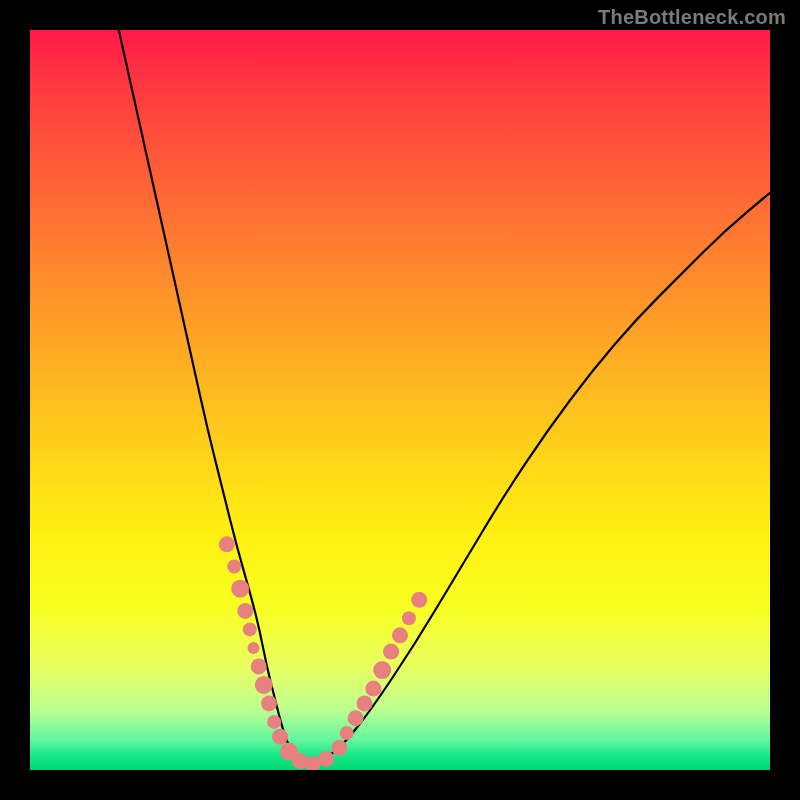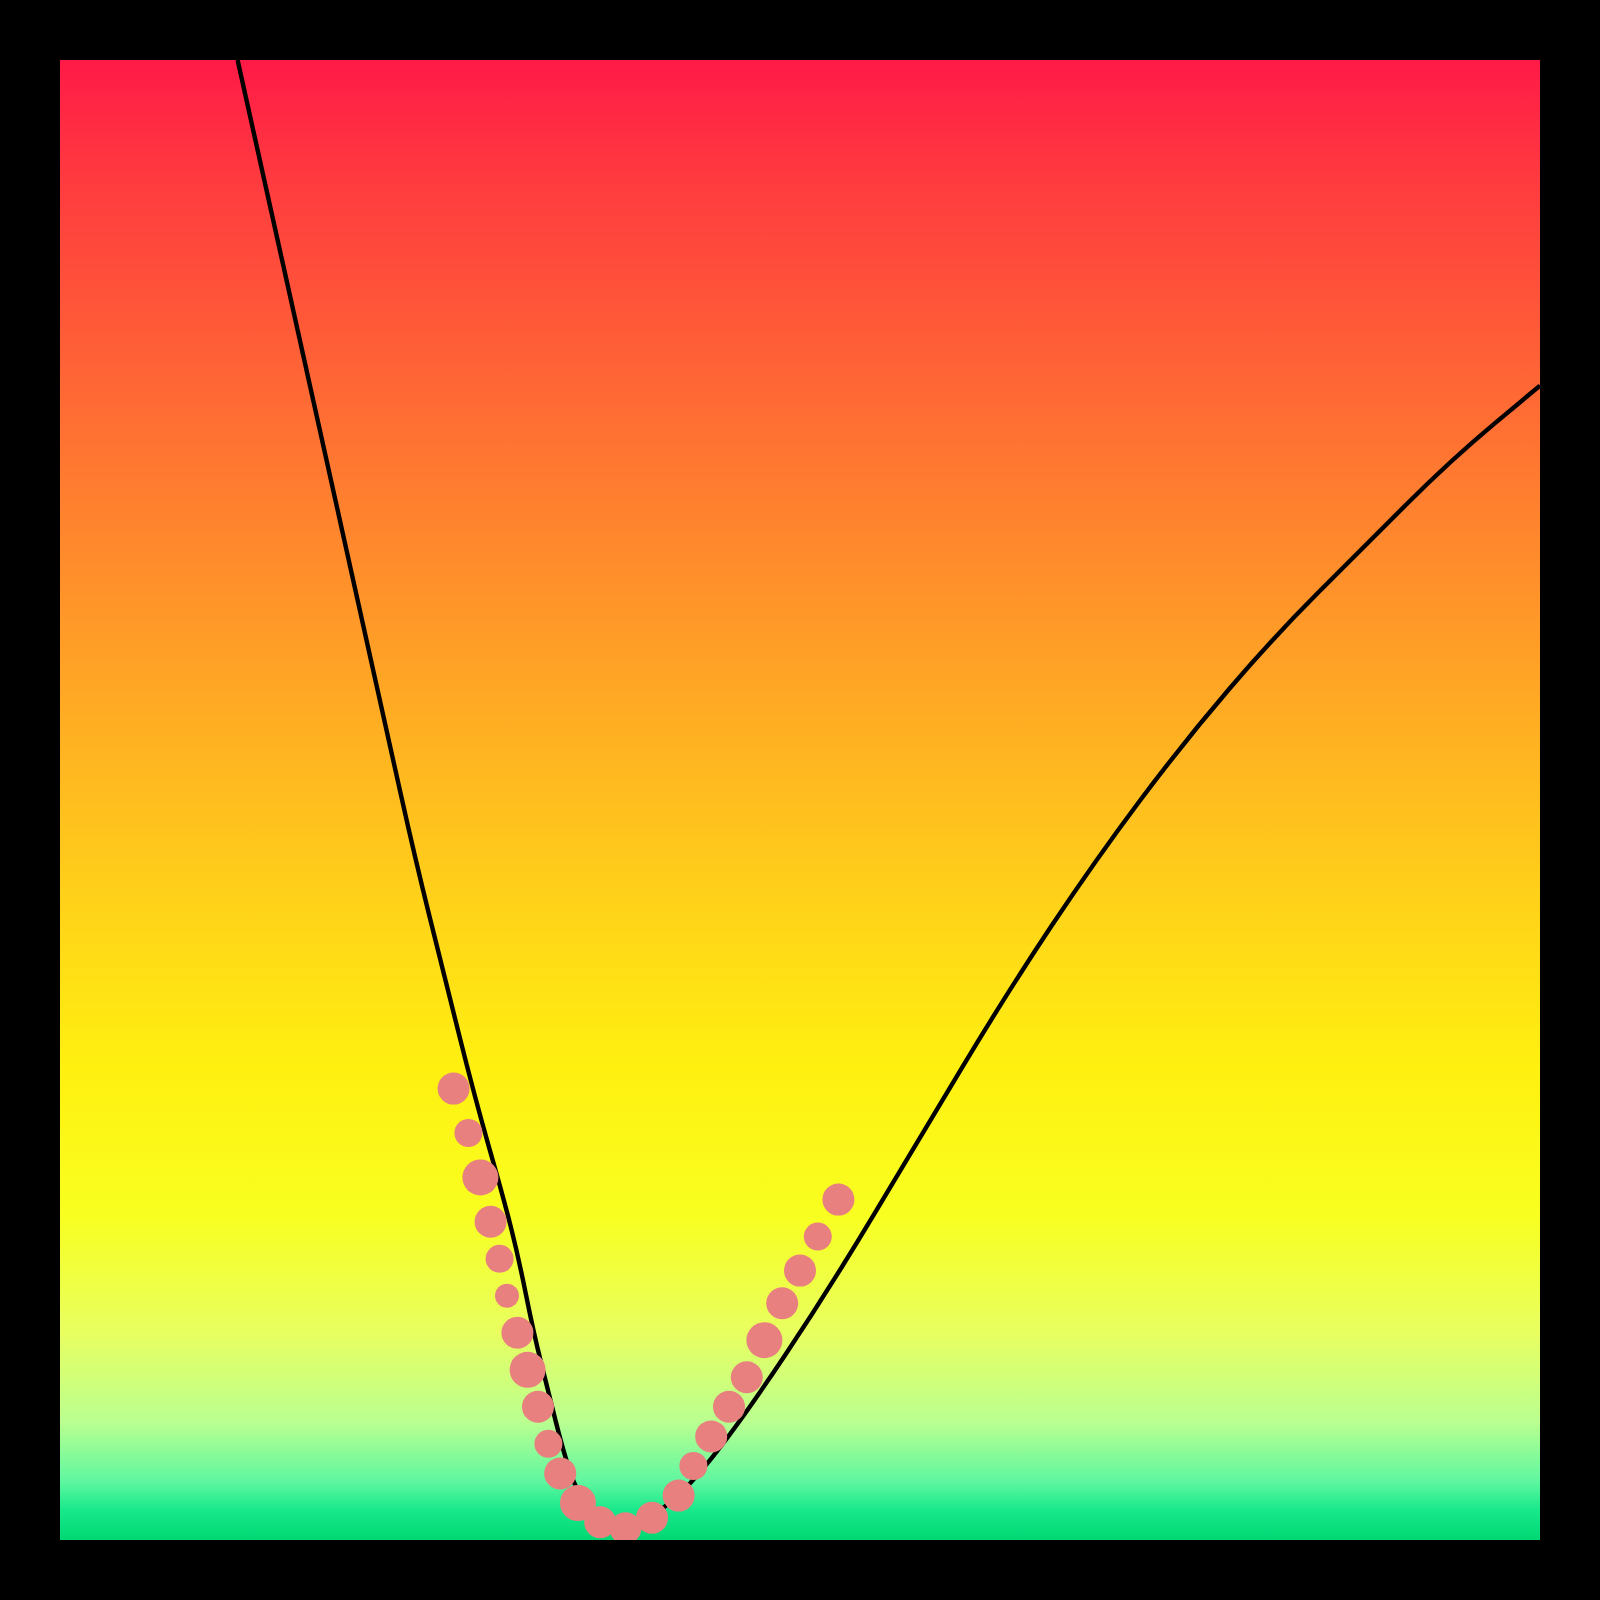--- a/index.html
+++ b/index.html
@@ -57,20 +57,21 @@
     top: 0;
     left: 0;
     width: 740px;
     height: 740px;
   }
 </style>
 </head>
 <body>
 
 <div class="frame">
+  <div class="watermark">TheBottleneck.com</div>
   <div class="plot-area">
     <svg class="curve" viewBox="0 0 740 740">
       <path id="curve-path" d="M 88.8 0.0 Q 103.6 66.6 111.0 99.9 Q 118.4 133.2 125.8 166.5 Q 133.2 199.8 140.6 233.1 Q 148.0 266.4 155.4 299.7 Q 162.8 333.0 170.2 366.3 Q 177.6 399.6 185.0 429.2 Q 192.4 458.8 199.8 488.4 Q 207.2 518.0 214.6 543.9 Q 222.0 569.8 225.7 584.6 Q 229.4 599.4 233.1 617.9 Q 236.8 636.4 240.5 651.2 Q 244.2 666.0 247.9 680.8 Q 251.6 695.6 255.3 706.7 Q 259.0 717.8 266.4 725.2 Q 273.8 732.6 281.2 732.6 Q 288.6 732.6 299.7 725.2 Q 310.8 717.8 325.6 699.3 Q 340.4 680.8 362.6 647.5 Q 384.8 614.2 407.0 577.2 Q 429.2 540.2 451.4 503.2 Q 473.6 466.2 495.8 432.9 Q 518.0 399.6 540.2 370.0 Q 562.4 340.4 584.6 314.5 Q 606.8 288.6 629.0 266.4 Q 651.2 244.2 673.4 222.0 Q 695.6 199.8 717.8 181.3 T 740.0 162.8" fill="none" stroke="#000000" stroke-width="2.2"></path>
       <g id="marker-layer">
           <circle cx="196.8" cy="514.3" r="8" fill="#e98080"></circle>
           <circle cx="204.2" cy="536.5" r="7" fill="#e98080"></circle>
           <circle cx="210.2" cy="558.7" r="9" fill="#e98080"></circle>
           <circle cx="215.3" cy="580.9" r="8" fill="#e98080"></circle>
           <circle cx="219.8" cy="599.4" r="7" fill="#e98080"></circle>
           <circle cx="223.5" cy="617.9" r="6" fill="#e98080"></circle>

